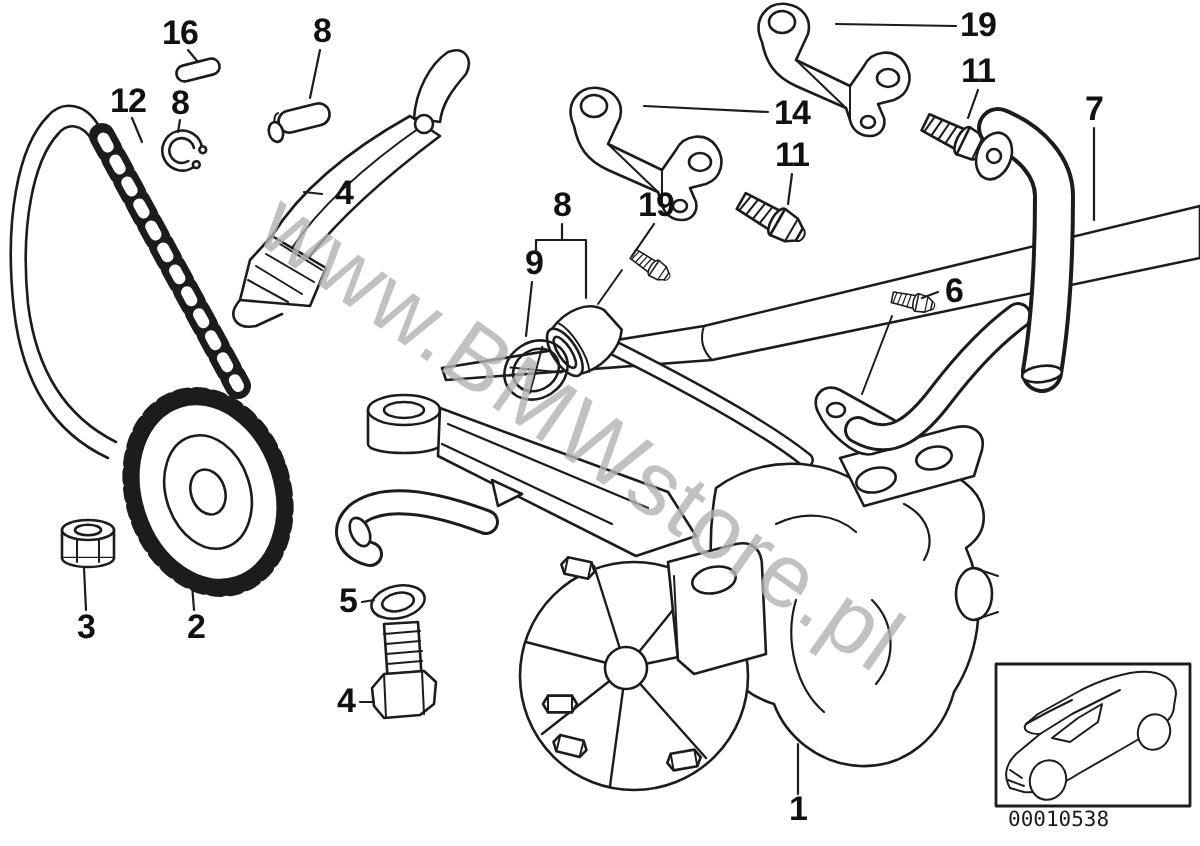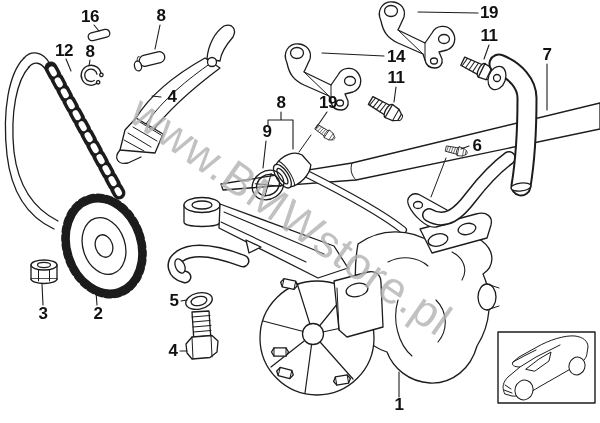--- a/index.html
+++ b/index.html
@@ -237,14 +237,15 @@
       <span class="callout" style="left: 477px; top: 146px;">6</span>
       <span class="callout" style="left: 43px; top: 314px;">3</span>
       <span class="callout" style="left: 98px; top: 314px;">2</span>
       <span class="callout" style="left: 174px; top: 301px;">5</span>
       <span class="callout" style="left: 173px; top: 351px;">4</span>
       <span class="callout" style="left: 399px; top: 405px;">1</span>
     </div>
 
   <div class="wm" style="color: rgb(178, 178, 178);">www.BMWstore.pl</div>
 
+  <div class="plate-code">00010538</div>
 
 </div>
 
 </body></html>

